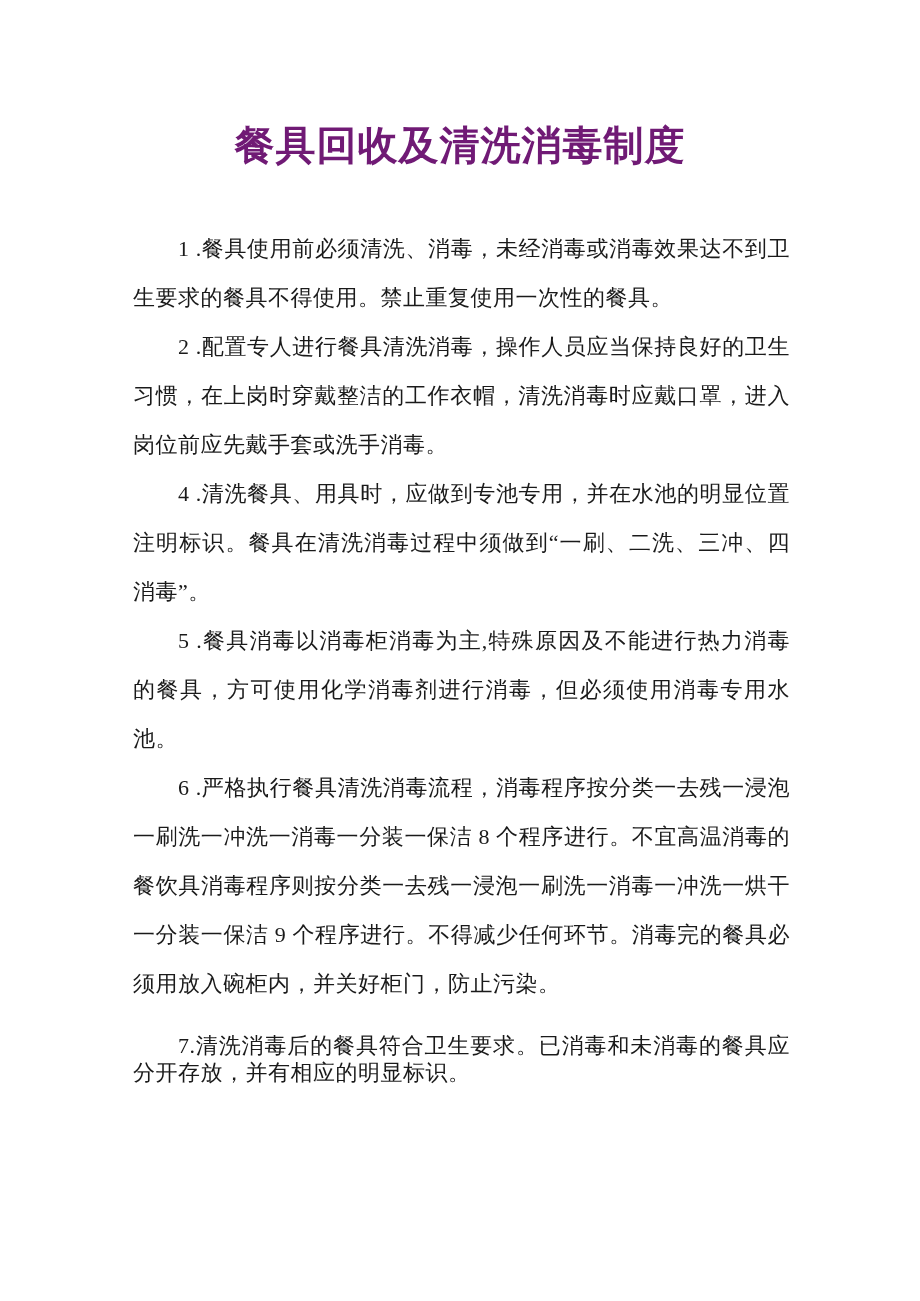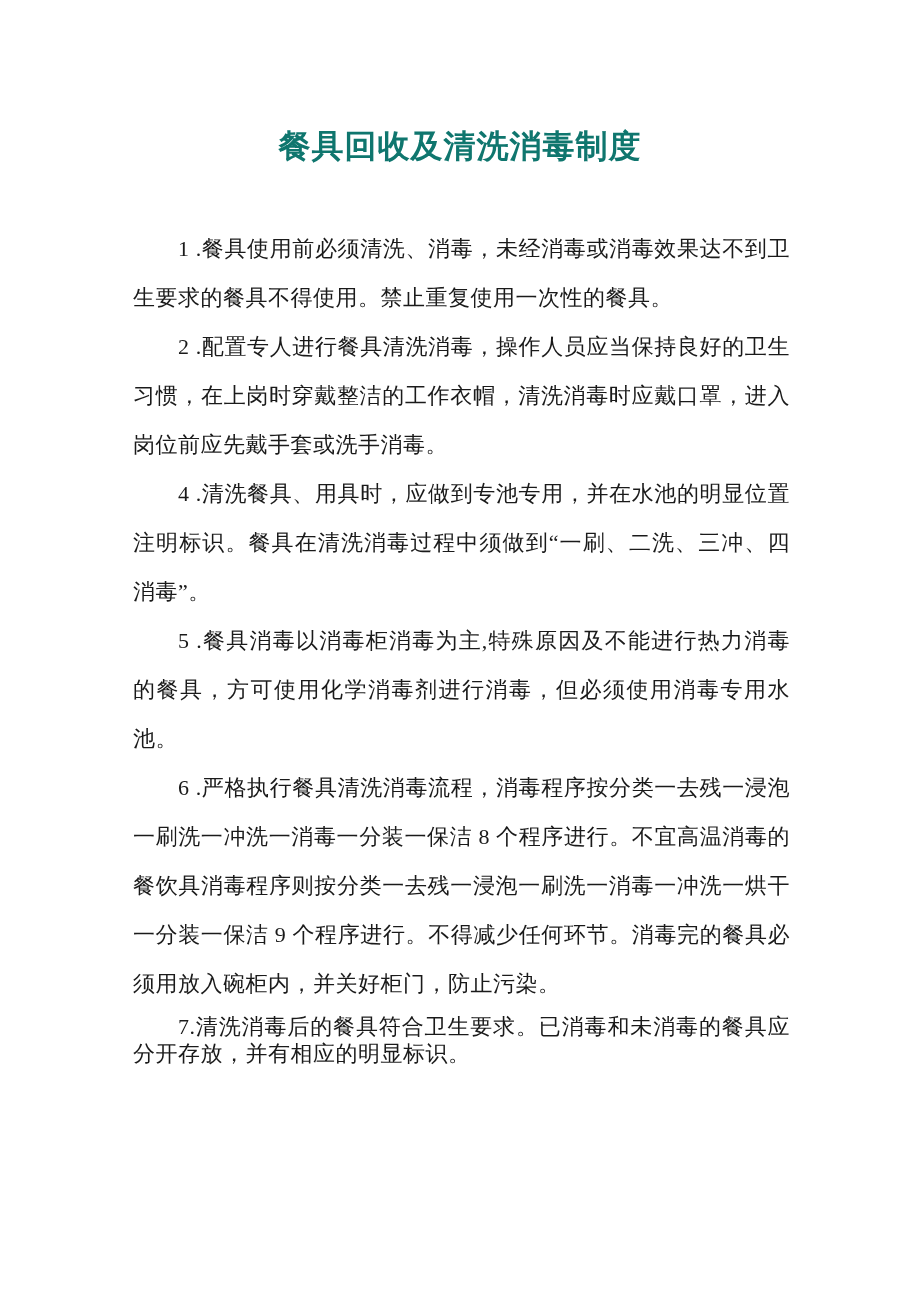--- a/index.html
+++ b/index.html
@@ -12,41 +12,41 @@
     width: 920px;
     height: 1301px;
     background: #ffffff;
     color: #1a1a1a;
     font-family: "Liberation Serif", "DejaVu Serif", serif;
     overflow: hidden;
   }
   .doc-title {
     margin: 128px 0 8px 0;
     text-align: center;
-    font-size: 32px;
+    font-size: 40px;
     font-weight: 700;
     letter-spacing: 1px;
-    color: #0f766e;
+    color: #701a75;
     line-height: 36px;
   }
   .doc-content {
     margin: 60px 130px 0 133px;
     font-size: 22px;
     text-align: justify;
     text-justify: inter-ideograph;
     letter-spacing: 0.5px;
   }
   .doc-content p {
     margin: 0;
     text-indent: 45px;
     line-height: 49px;
   }
   .doc-content p.tight {
     line-height: 27px;
-    margin-top: 5px;
+    margin-top: 24px;
   }
 </style>
 </head>
 <body>
 
 <div class="page">
   <h1 class="doc-title">餐具回收及清洗消毒制度</h1>
 
   <div class="doc-content">
     <p>1 .餐具使用前必须清洗、消毒，未经消毒或消毒效果达不到卫生要求的餐具不得使用。禁止重复使用一次性的餐具。</p>

